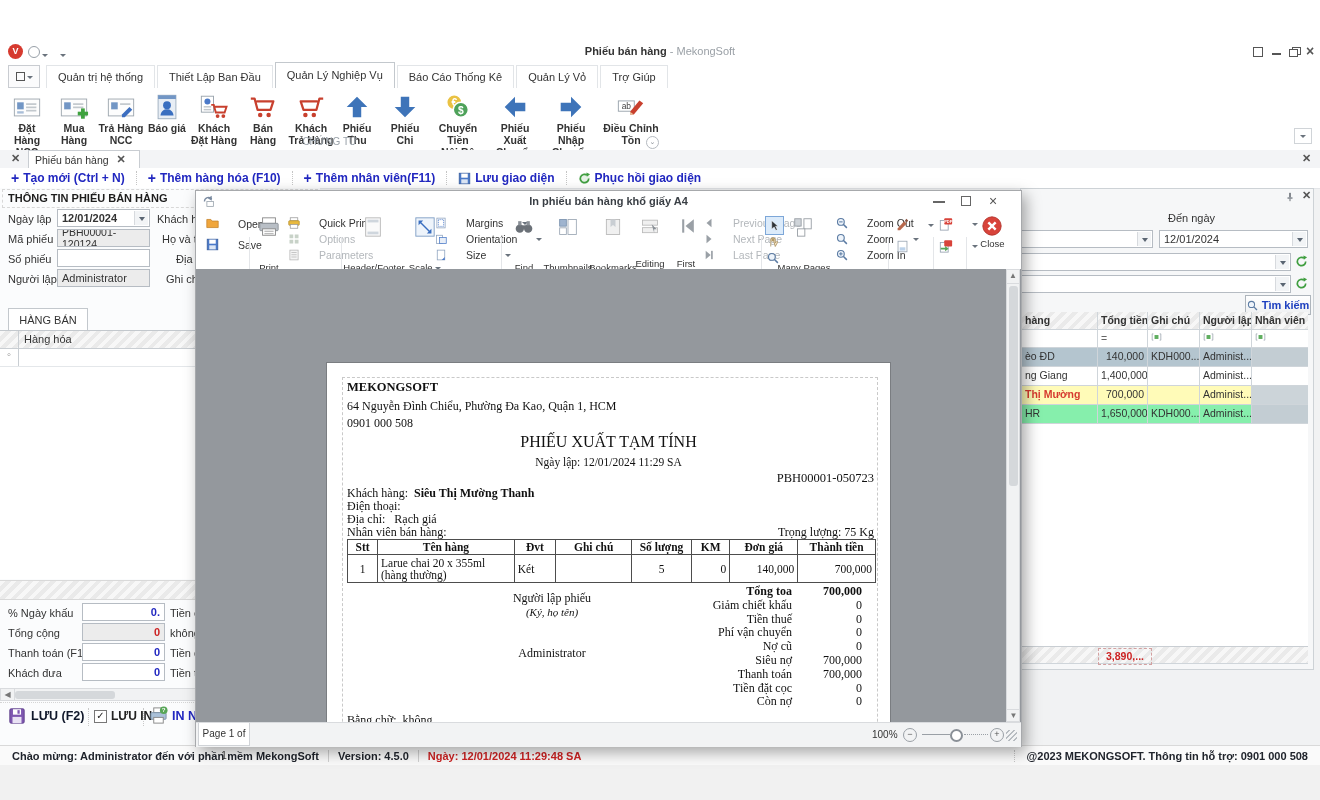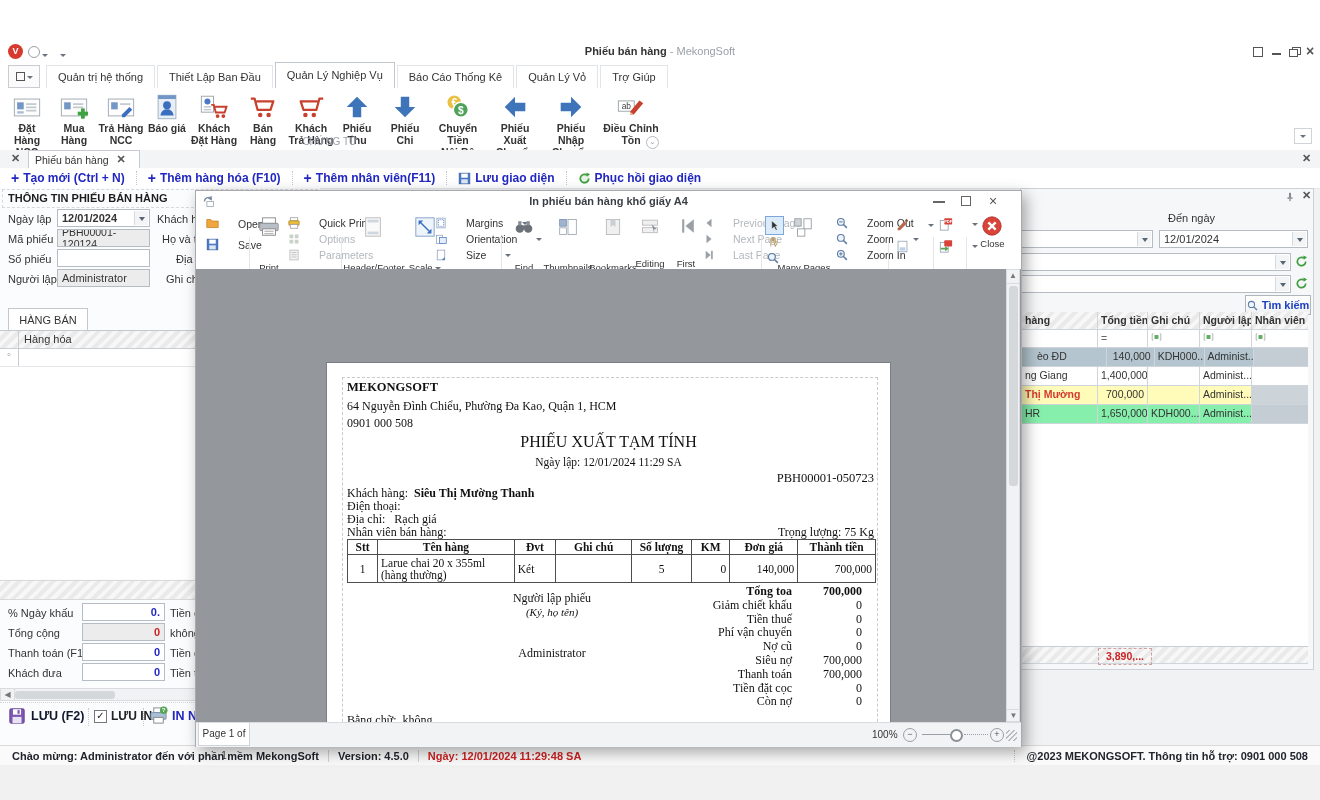--- a/index.html
+++ b/index.html
@@ -481,21 +481,21 @@
             <rect x="4.5" y="3.5" width="5" height="5" fill="#5fae5f"></rect>
           </svg></div>
       <div class="gc" style="width:56px;border-right:none;"><svg viewBox="0 0 14 12" width="11" height="10">
             <path d="M3 2H1.5v8H3" stroke="#9aa4ad" fill="none"></path>
             <path d="M11 2h1.5v8H11" stroke="#9aa4ad" fill="none"></path>
             <rect x="4.5" y="3.5" width="5" height="5" fill="#5fae5f"></rect>
           </svg></div>
     </div>
 
     <div class="grow" style="top:159px;background:#b4c5cf;">
-      <div class="gc" style="width:76px;margin-left:12px;">èo ĐD</div>
+      <div class="gc" style="width:76px;">èo ĐD</div>
       <div class="gc" style="width:50px;text-align:right;">140,000</div>
       <div class="gc" style="width:52px;">KDH000...</div>
       <div class="gc" style="width:52px;">Administ...</div>
       <div class="gc" style="width:56px;border-right:none;background:#c3cdd3;"></div>
     </div>
     <div class="grow" style="top:178px;background:#fff;">
       <div class="gc" style="width:76px;">ng Giang</div>
       <div class="gc" style="width:50px;text-align:right;">1,400,000</div>
       <div class="gc" style="width:52px;"></div>
       <div class="gc" style="width:52px;">Administ...</div>

